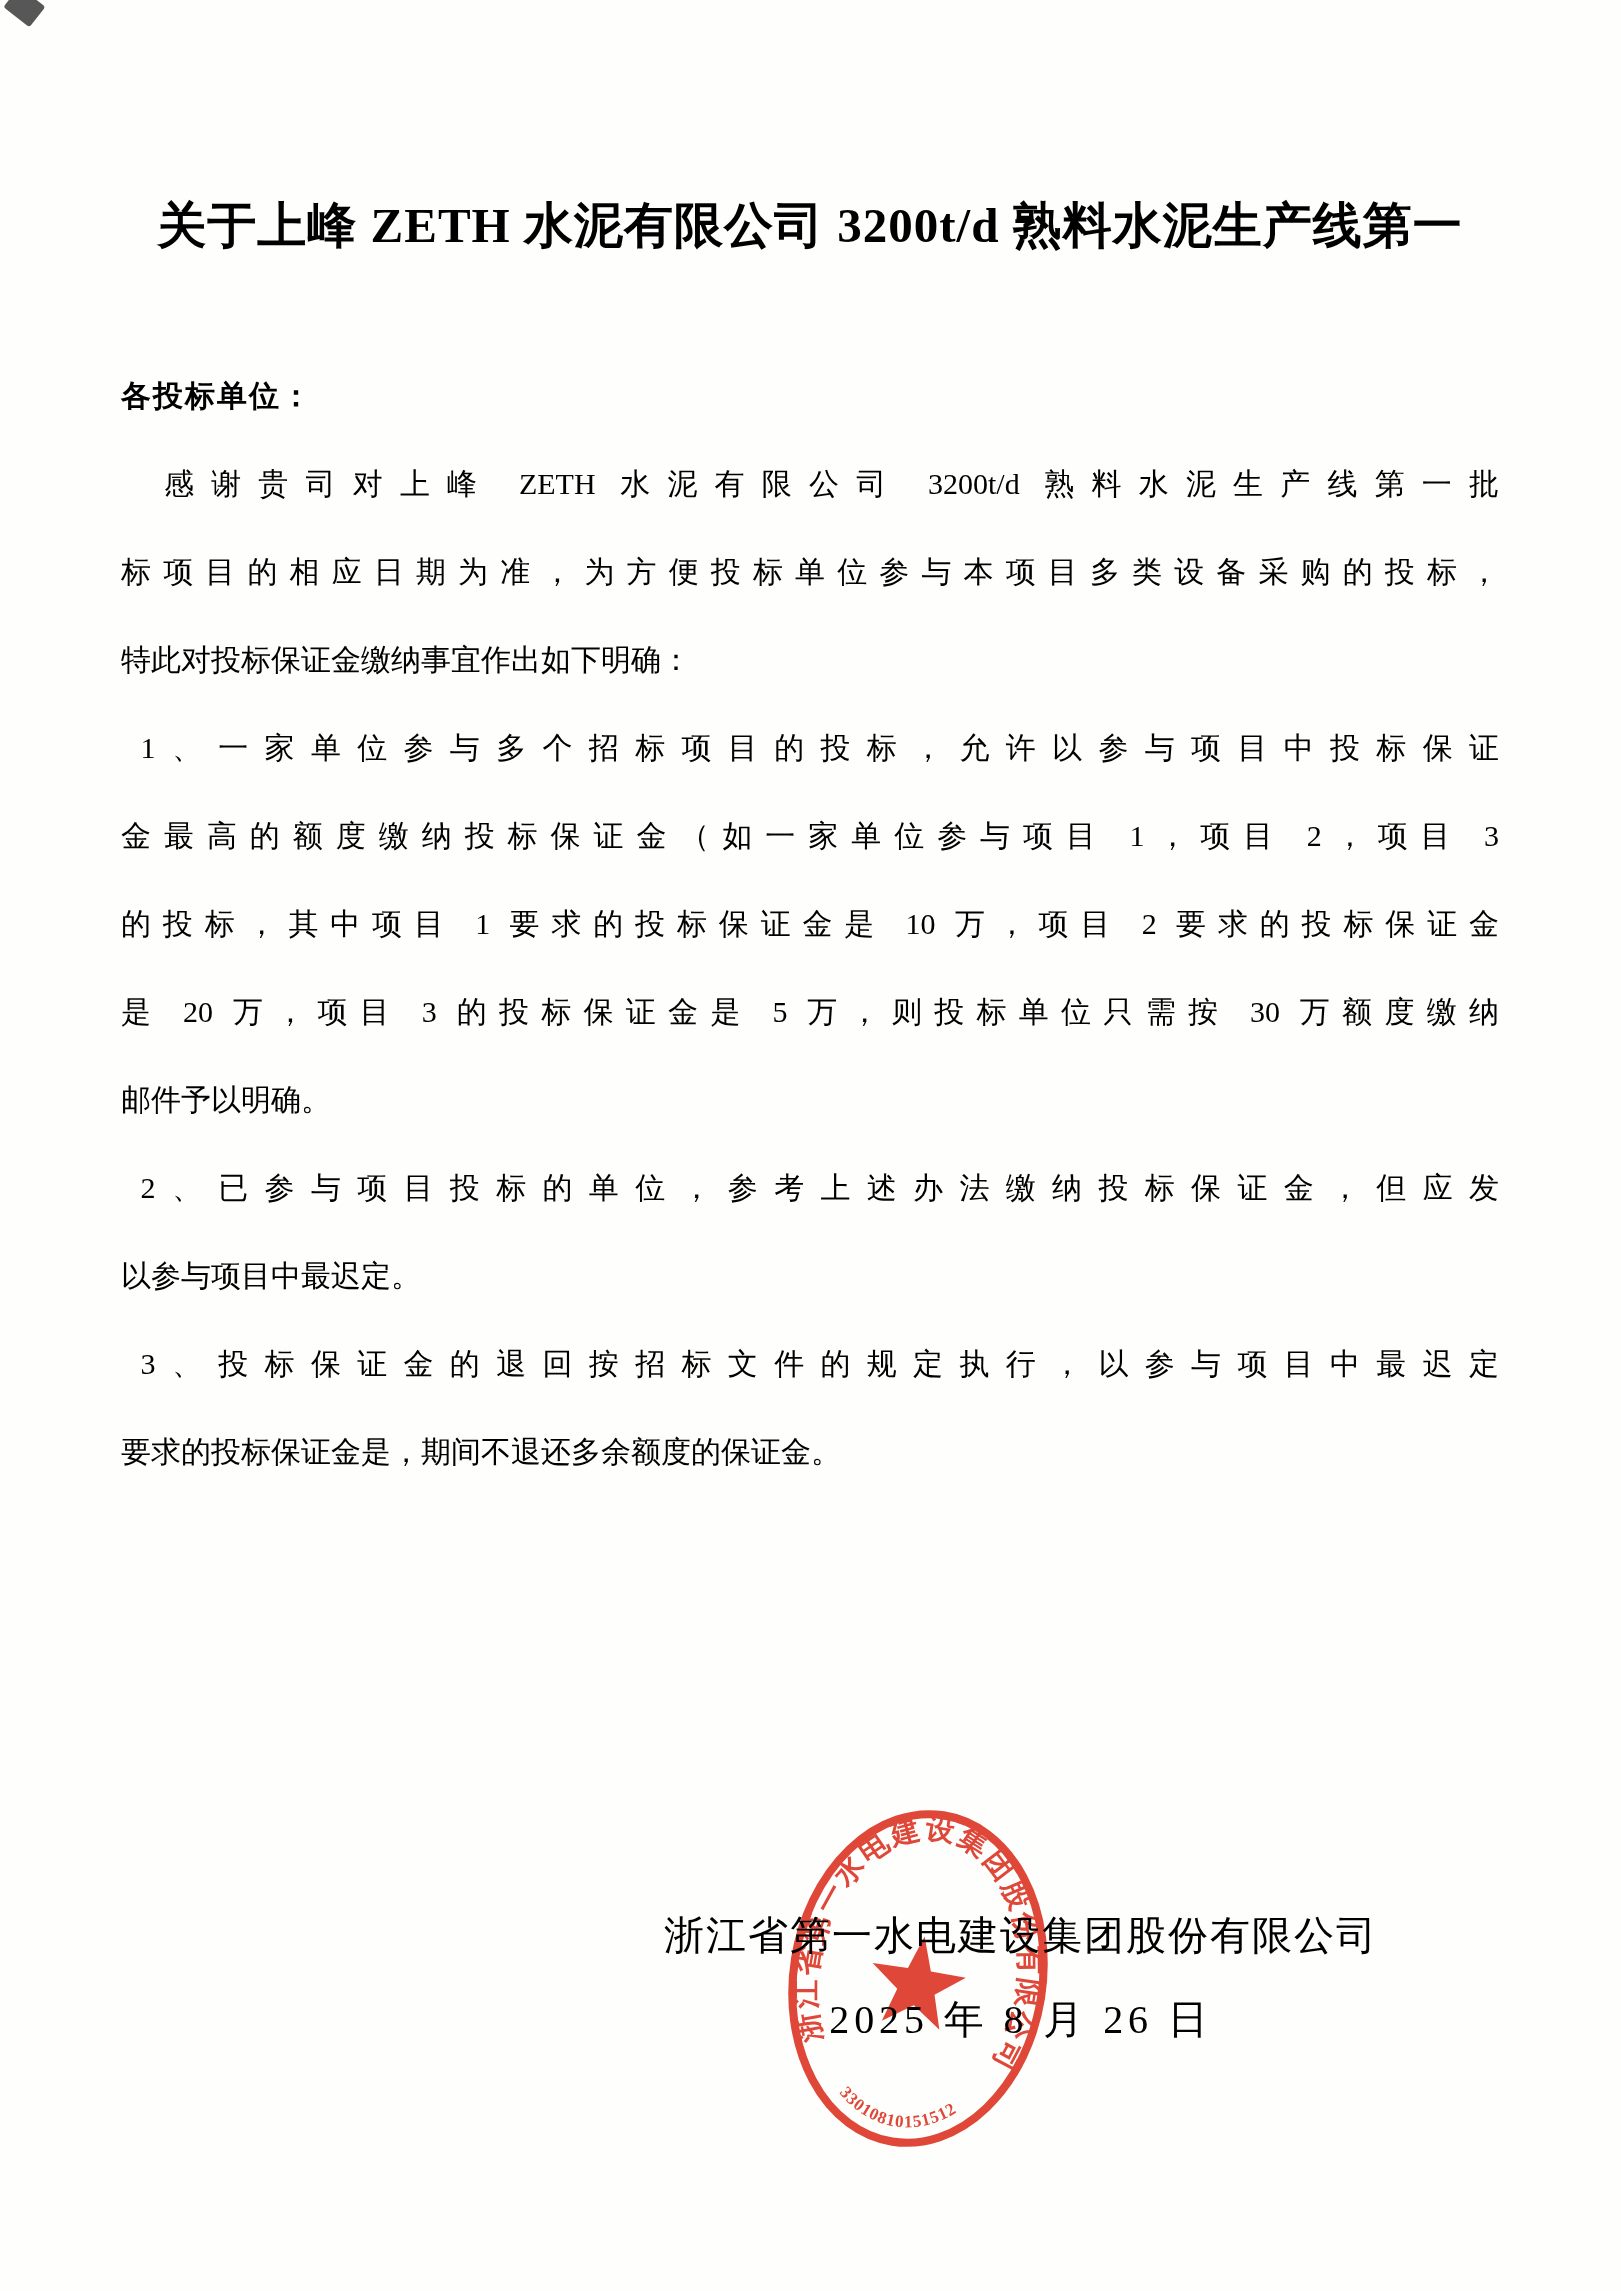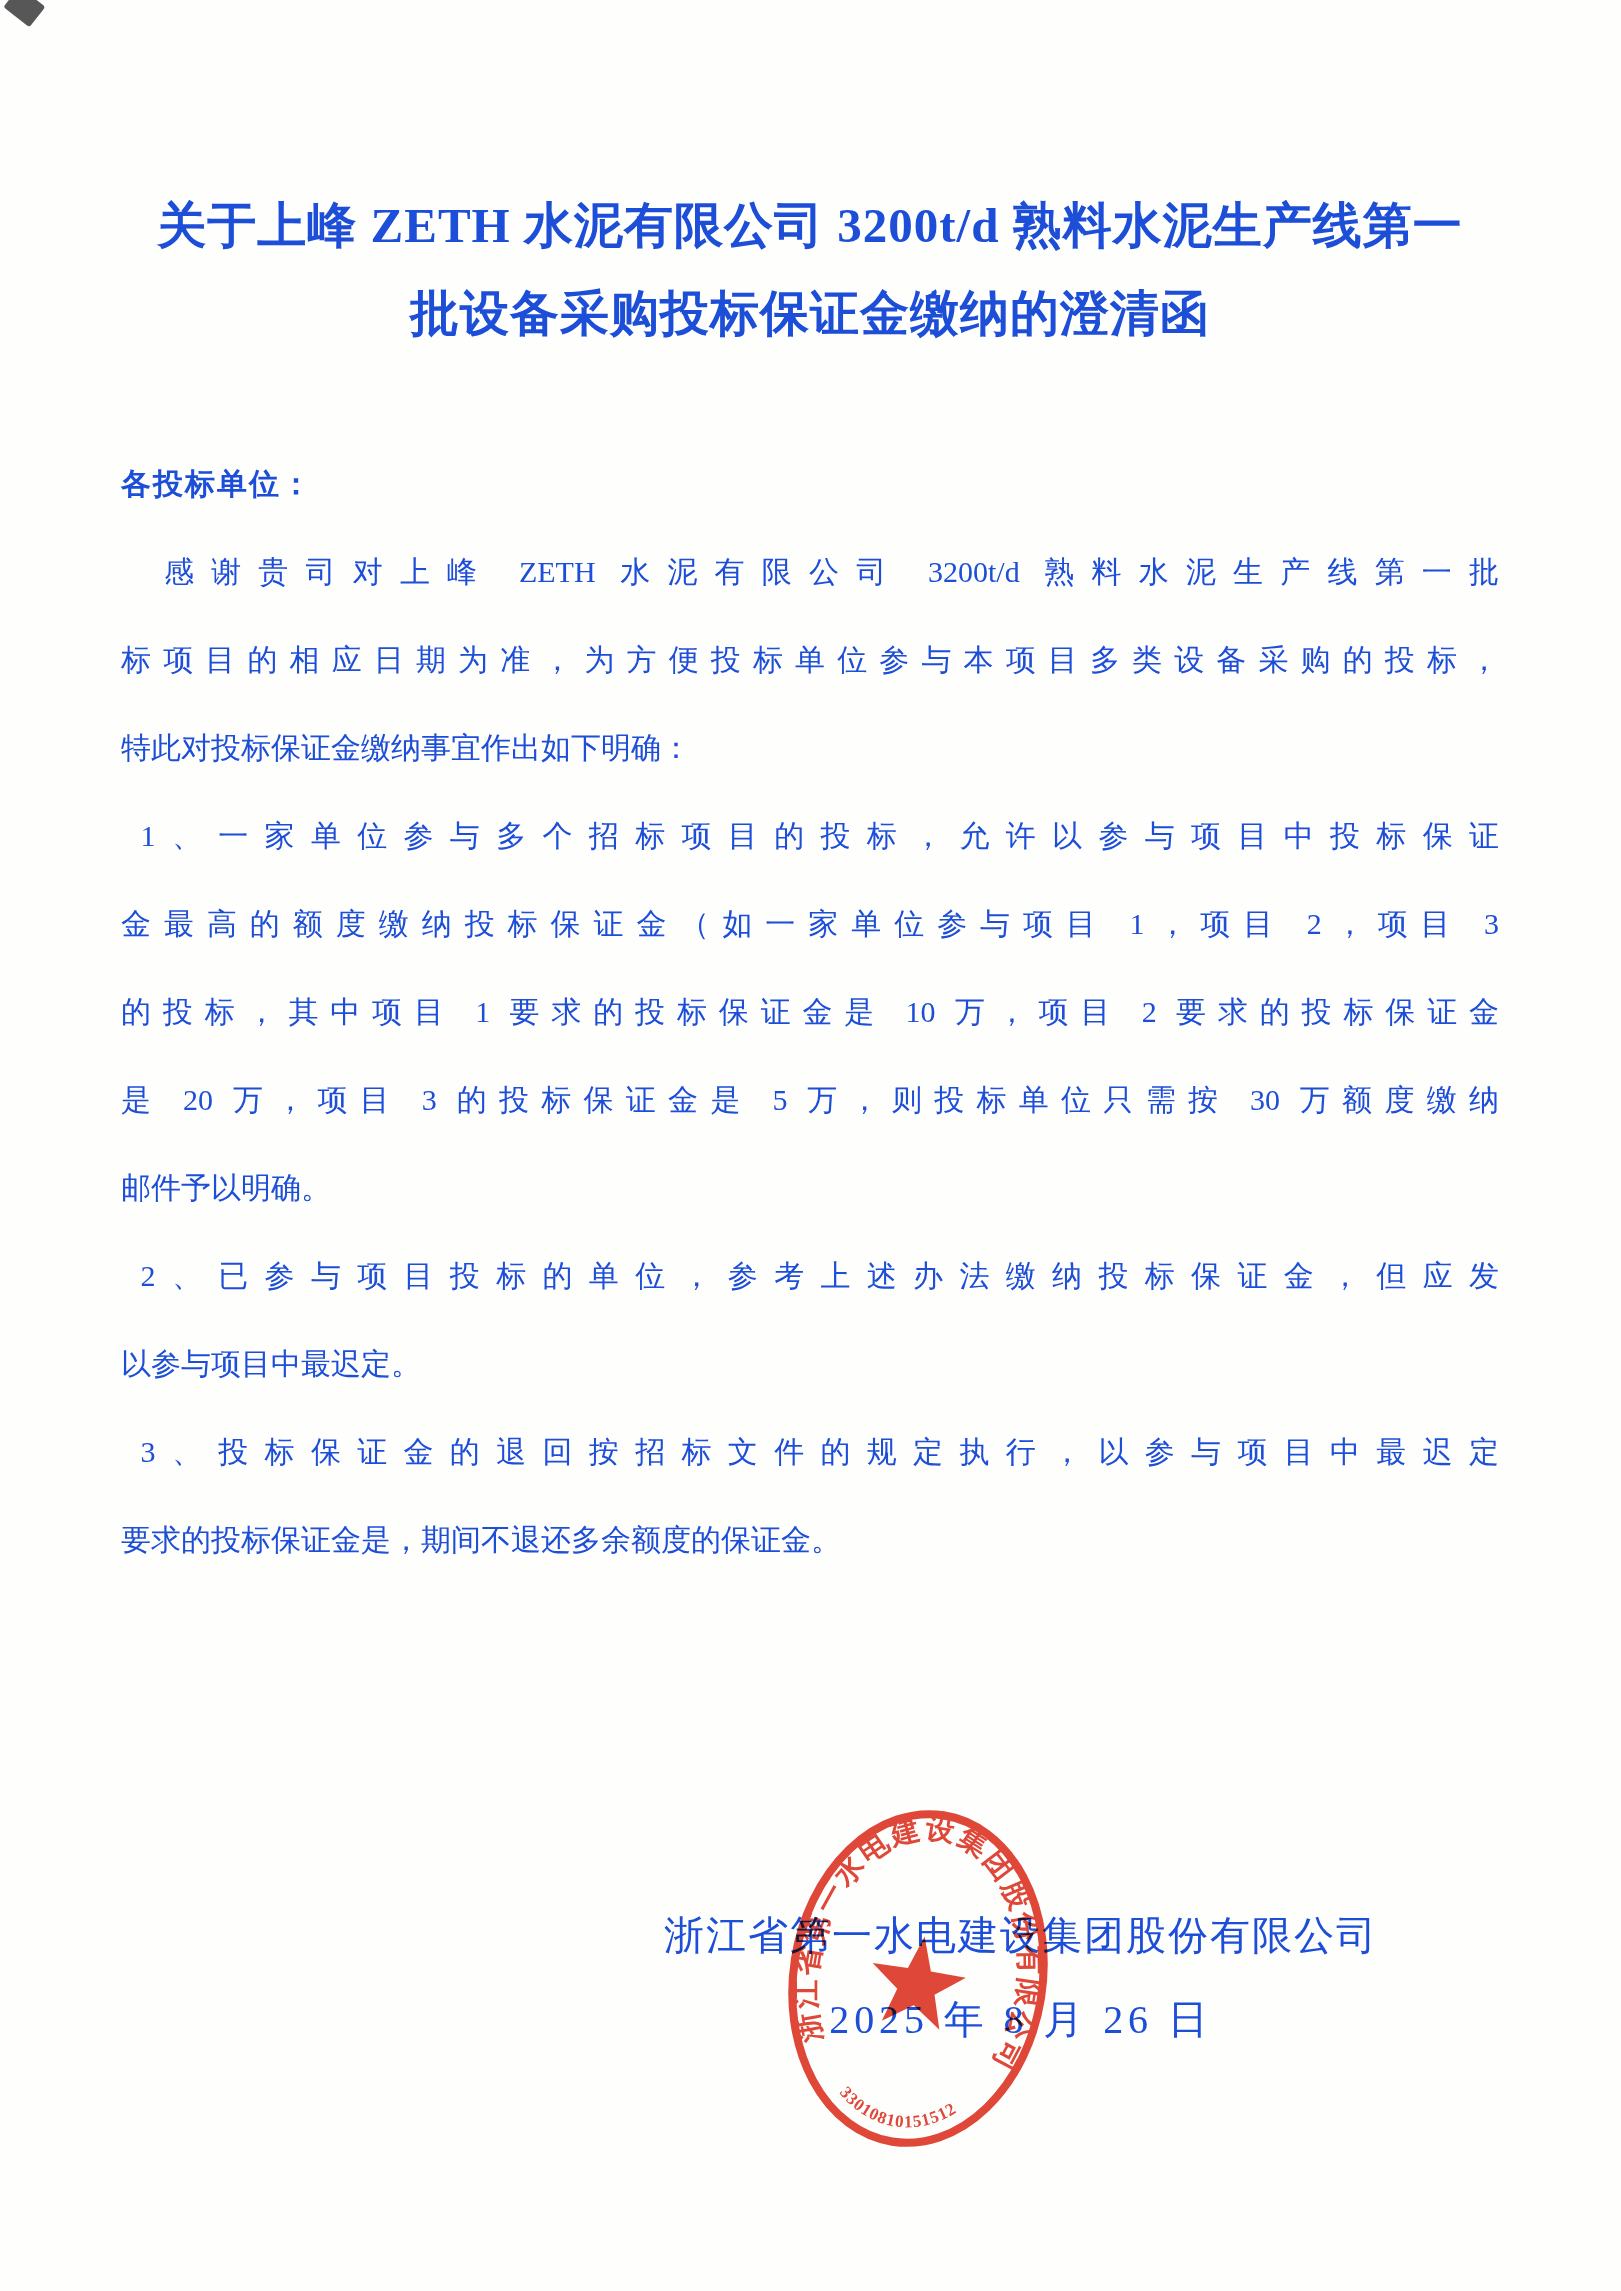--- a/index.html
+++ b/index.html
@@ -3,21 +3,21 @@
 <meta charset="utf-8">
 <style>
   html,body{margin:0;padding:0;background:#9a9a9a;}
   .page{
     position:relative;
     width:1621px;height:2292px;
     margin:0 auto;
     background:#fefefd;
     overflow:hidden;
     font-family:"Liberation Serif","DejaVu Serif",serif;
-    color:#1d4ed8;
+    color:#000000;
   }
   .scan-mark{
     position:absolute;left:7.8px;top:-5.9px;width:33px;height:25.5px;
     background:#3a3a3a;transform:rotate(38deg);border-radius:2.9px;opacity:.85;
   }
   .title{
     margin:182px 122px 0 121px;
     text-align:center;
     font-size:49px;
     font-weight:bold;
@@ -56,21 +56,20 @@
 </style>
 </head>
 <body>
 
 <div class="page">
 
   <div class="scan-mark"></div>
 
   <div class="title">
     <div>关于上峰 ZETH 水泥有限公司 3200t/d 熟料水泥生产线第一</div>
-    <div>批设备采购投标保证金缴纳的澄清函</div>
   </div>
 
   <div class="body-text">
     <div class="line salutation">各投标单位：</div>
     <div class="line ind j">感谢贵司对上峰 ZETH 水泥有限公司 3200t/d 熟料水泥生产线第一批</div>
     <div class="line j">标项目的相应日期为准，为方便投标单位参与本项目多类设备采购的投标，</div>
     <div class="line">特此对投标保证金缴纳事宜作出如下明确：</div>
     <div class="line ind-num j">1、一家单位参与多个招标项目的投标，允许以参与项目中投标保证</div>
     <div class="line j">金最高的额度缴纳投标保证金（如一家单位参与项目 1，项目 2，项目 3</div>
     <div class="line j">的投标，其中项目 1 要求的投标保证金是 10 万，项目 2 要求的投标保证金</div>

